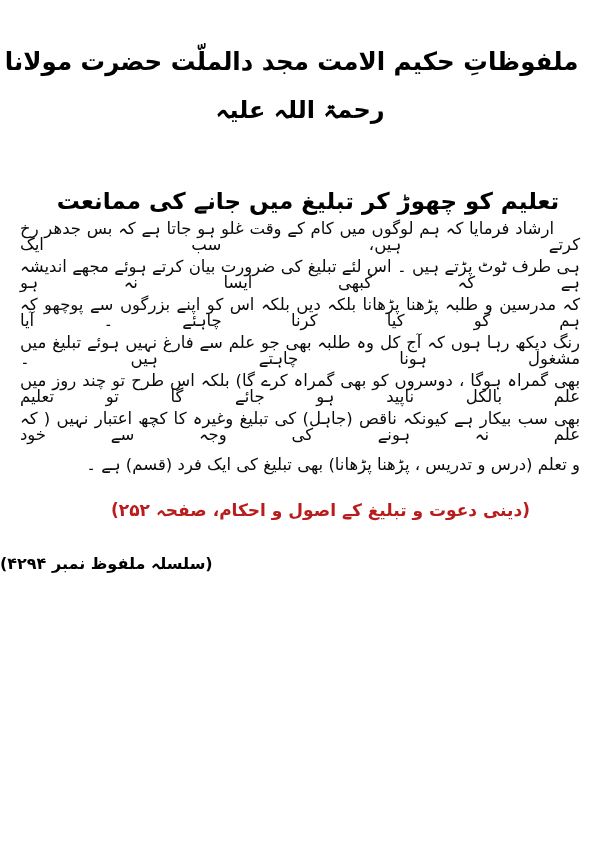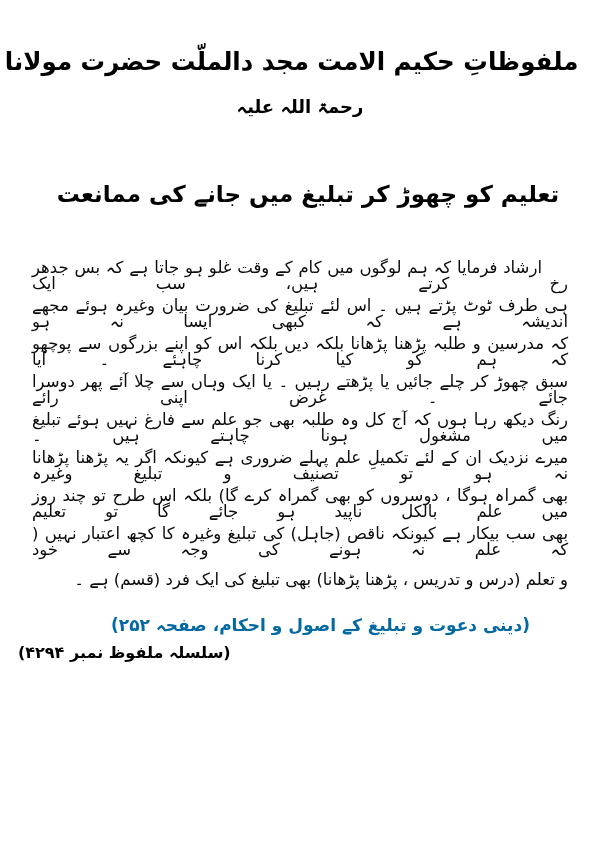--- a/index.html
+++ b/index.html
@@ -39,21 +39,21 @@
     letter-spacing: 0px;
     color: #000000;
     direction: rtl;
     unicode-bidi: isolate;
     padding: 0 16px;
     white-space: nowrap;
     transform: scaleX(0.98);
   }
   .doc-subtitle {
     margin-top: 16px;
-    font-size: 18px;
+    font-size: 24px;
     font-weight: 700;
     color: #000000;
     direction: rtl;
     unicode-bidi: isolate;
   }
 
   
   .section-heading {
     margin-top: 60px;
     text-align: center;
@@ -62,22 +62,21 @@
     color: #000000;
     direction: rtl;
     unicode-bidi: isolate;
     line-height: 1.5;
     padding: 0 40px;
     margin-left: 16px;
   }
 
   
   .body-block {
-    margin-top: 46px;
-    padding: 0 32px;
+    padding: 0 20px;
     direction: rtl;
     unicode-bidi: isolate;
   }
   .body-line {
     font-size: 16.5px;
     line-height: 1.0;
     height: 38px;
     color: #0a0a0a;
     direction: rtl;
     unicode-bidi: isolate;
@@ -101,29 +100,28 @@
     text-align: left;
     text-align-last: right;
   }
 
   
   .citation-center {
     margin-top: 16px;
     text-align: center;
     font-size: 17px;
     font-weight: 700;
-    color: #0369a1;
+    color: #b91c1c;
     direction: rtl;
     unicode-bidi: isolate;
     padding-left: 41px;
   }
   .citation-left {
-    margin-top: 8px;
+    margin-top: 34px;
     text-align: left;
-    padding-left: 18px;
     font-size: 16px;
     font-weight: 700;
     color: #000000;
     direction: rtl;
     unicode-bidi: isolate;
   }
   .citation-left .inner {
     display: inline-block;
   }
 </style>
@@ -137,33 +135,27 @@
     <div class="doc-subtitle">رحمۃ اللہ علیہ</div>
   </div>
 
   <div class="section-heading">تعلیم کو چھوڑ کر تبلیغ میں جانے کی ممانعت</div>
 
   <div class="body-block">
     <div class="body-line first">
         <span>ارشاد فرمایا کہ ہم لوگوں میں کام کے وقت غلو ہو جاتا ہے کہ بس جدھر رخ کرتے ہیں، سب ایک</span>
       </div>
     <div class="body-line">
-        <span>ہی طرف ٹوٹ پڑتے ہیں ۔ اس لئے تبلیغ کی ضرورت بیان وغیرہ ہوئے مجھے اندیشہ ہے کہ کبھی ایسا نہ ہو</span>
+        <span>ہی طرف ٹوٹ پڑتے ہیں ۔ اس لئے تبلیغ کی ضرورت بیان کرتے ہوئے مجھے اندیشہ ہے کہ کبھی ایسا نہ ہو</span>
       </div>
     <div class="body-line">
         <span>کہ مدرسین و طلبہ پڑھنا پڑھانا بلکہ دیں بلکہ اس کو اپنے بزرگوں سے پوچھو کہ ہم کو کیا کرنا چاہئے ۔ آیا</span>
       </div>
     <div class="body-line">
-        <span>سبق چھوڑ کر چلے جائیں یا پڑھتے رہیں ۔ یا ایک وہاں سے چلا آئے پھر دوسرا جائے ۔ غرض اپنی رائے</span>
-      </div>
-    <div class="body-line">
         <span>رنگ دیکھ رہا ہوں کہ آج کل وہ طلبہ بھی جو علم سے فارغ نہیں ہوئے تبلیغ میں مشغول ہونا چاہتے ہیں ۔</span>
-      </div>
-    <div class="body-line">
-        <span>میرے نزدیک ان کے لئے تکمیلِ علم پہلے ضروری ہے کیونکہ اگر یہ پڑھنا پڑھانا نہ ہو تو تصنیف و تبلیغ وغیرہ</span>
       </div>
     <div class="body-line">
         <span>بھی گمراہ ہوگا ، دوسروں کو بھی گمراہ کرے گا) بلکہ اس طرح تو چند روز میں علم بالکل ناپید ہو جائے گا تو تعلیم</span>
       </div>
     <div class="body-line">
         <span>بھی سب بیکار ہے کیونکہ ناقص (جاہل) کی تبلیغ وغیرہ کا کچھ اعتبار نہیں ( کہ علم نہ ہونے کی وجہ سے خود</span>
       </div>
     <div class="body-line last-para">
         <span>و تعلم (درس و تدریس ، پڑھنا پڑھانا) بھی تبلیغ کی ایک فرد (قسم) ہے ۔</span>
       </div>

